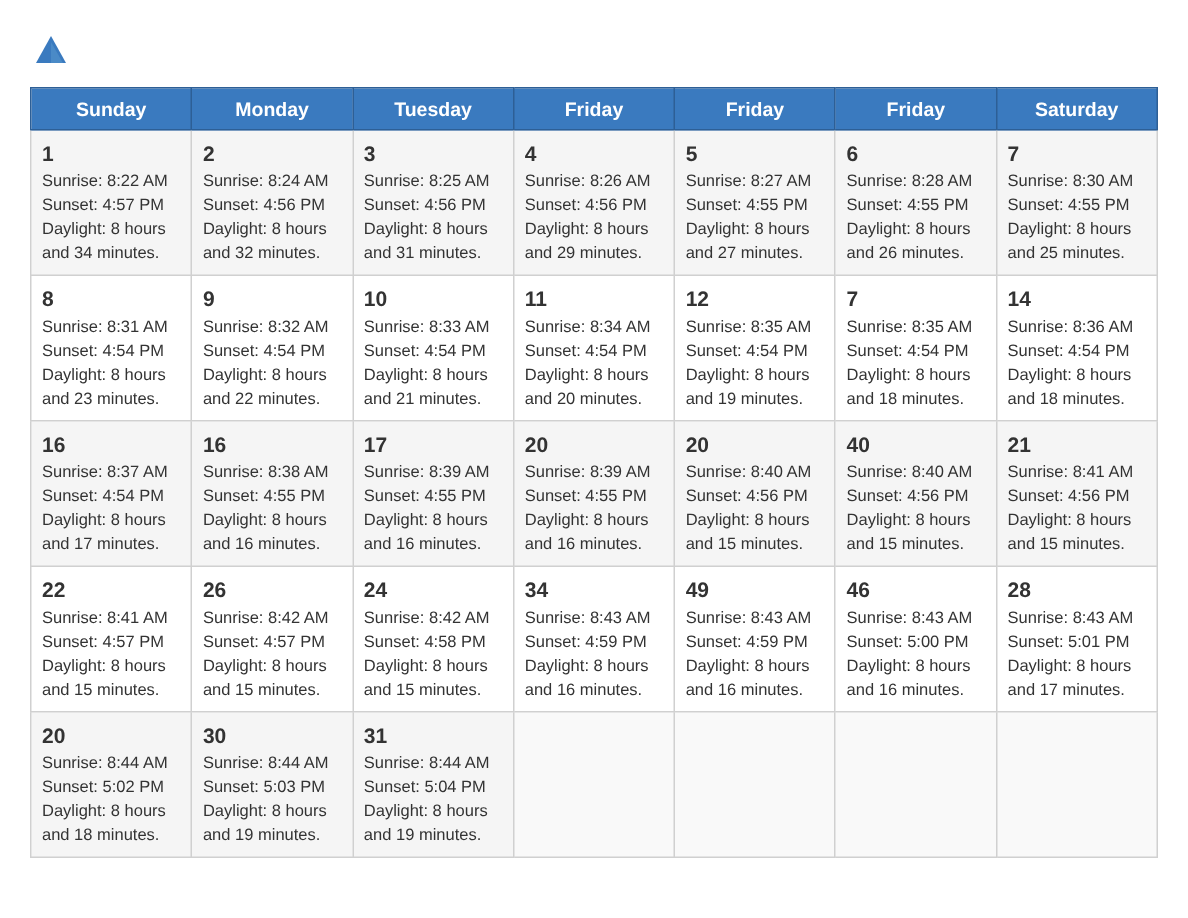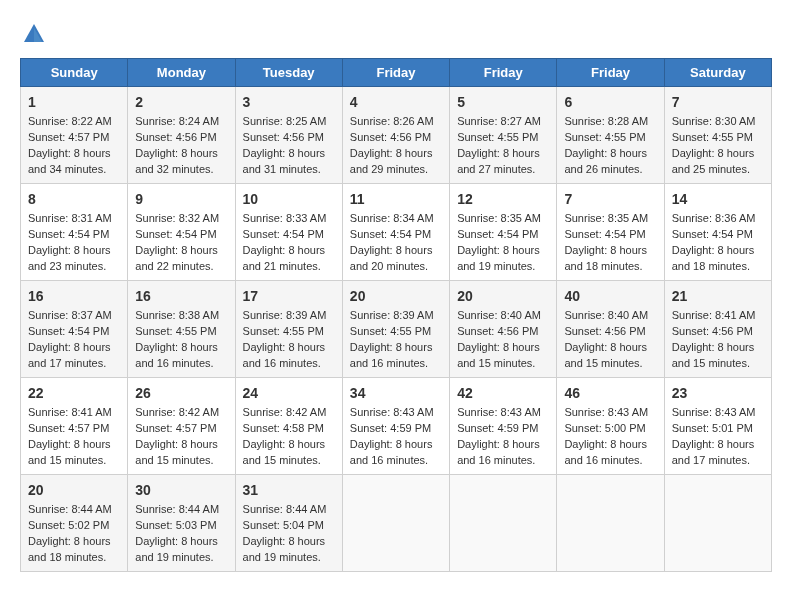--- a/index.html
+++ b/index.html
@@ -147,23 +147,23 @@
         <td><span class="day-num">20</span>Sunrise: 8:39 AM<br>Sunset: 4:55 PM<br>Daylight: 8 hours<br>and 16 minutes.<br></td>
         <td><span class="day-num">20</span>Sunrise: 8:40 AM<br>Sunset: 4:56 PM<br>Daylight: 8 hours<br>and 15 minutes.<br></td>
         <td><span class="day-num">40</span>Sunrise: 8:40 AM<br>Sunset: 4:56 PM<br>Daylight: 8 hours<br>and 15 minutes.<br></td>
         <td><span class="day-num">21</span>Sunrise: 8:41 AM<br>Sunset: 4:56 PM<br>Daylight: 8 hours<br>and 15 minutes.<br></td>
       </tr>
       <tr>
         <td><span class="day-num">22</span>Sunrise: 8:41 AM<br>Sunset: 4:57 PM<br>Daylight: 8 hours<br>and 15 minutes.<br></td>
         <td><span class="day-num">26</span>Sunrise: 8:42 AM<br>Sunset: 4:57 PM<br>Daylight: 8 hours<br>and 15 minutes.<br></td>
         <td><span class="day-num">24</span>Sunrise: 8:42 AM<br>Sunset: 4:58 PM<br>Daylight: 8 hours<br>and 15 minutes.<br></td>
         <td><span class="day-num">34</span>Sunrise: 8:43 AM<br>Sunset: 4:59 PM<br>Daylight: 8 hours<br>and 16 minutes.<br></td>
-        <td><span class="day-num">42</span>Sunrise: 8:43 AM<br>Sunset: 4:59 PM<br>Daylight: 8 hours<br>and 16 minutes.<br></td>
+        <td><span class="day-num">49</span>Sunrise: 8:43 AM<br>Sunset: 4:59 PM<br>Daylight: 8 hours<br>and 16 minutes.<br></td>
         <td><span class="day-num">46</span>Sunrise: 8:43 AM<br>Sunset: 5:00 PM<br>Daylight: 8 hours<br>and 16 minutes.<br></td>
-        <td><span class="day-num">23</span>Sunrise: 8:43 AM<br>Sunset: 5:01 PM<br>Daylight: 8 hours<br>and 17 minutes.<br></td>
+        <td><span class="day-num">28</span>Sunrise: 8:43 AM<br>Sunset: 5:01 PM<br>Daylight: 8 hours<br>and 17 minutes.<br></td>
       </tr>
       <tr>
         <td><span class="day-num">20</span>Sunrise: 8:44 AM<br>Sunset: 5:02 PM<br>Daylight: 8 hours<br>and 18 minutes.<br></td>
         <td><span class="day-num">30</span>Sunrise: 8:44 AM<br>Sunset: 5:03 PM<br>Daylight: 8 hours<br>and 19 minutes.<br></td>
         <td><span class="day-num">31</span>Sunrise: 8:44 AM<br>Sunset: 5:04 PM<br>Daylight: 8 hours<br>and 19 minutes.<br></td>
         <td class="empty-cell"></td>
         <td class="empty-cell"></td>
         <td class="empty-cell"></td>
         <td class="empty-cell"></td>
       </tr>

